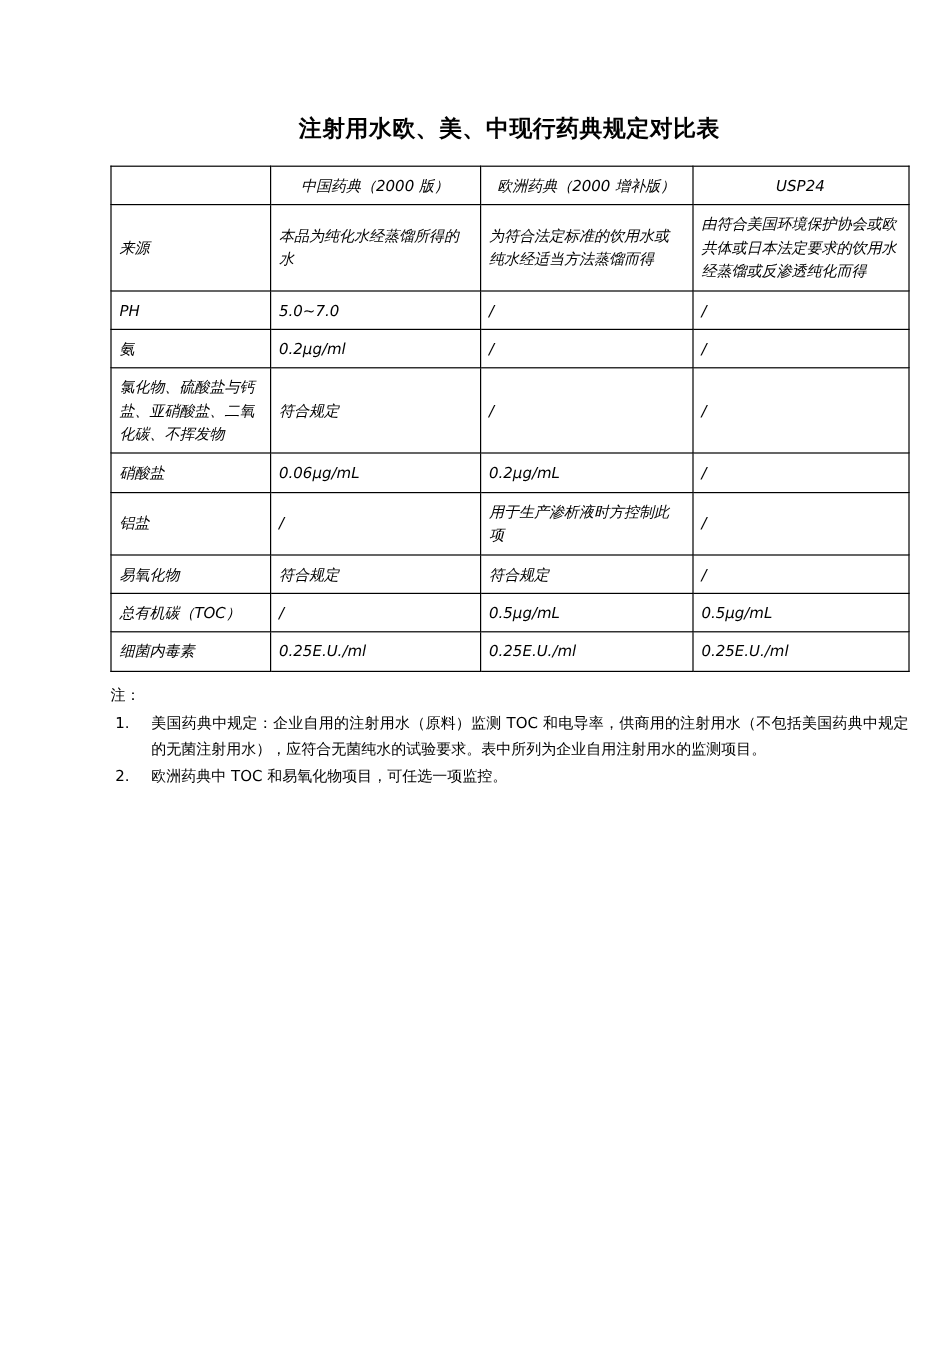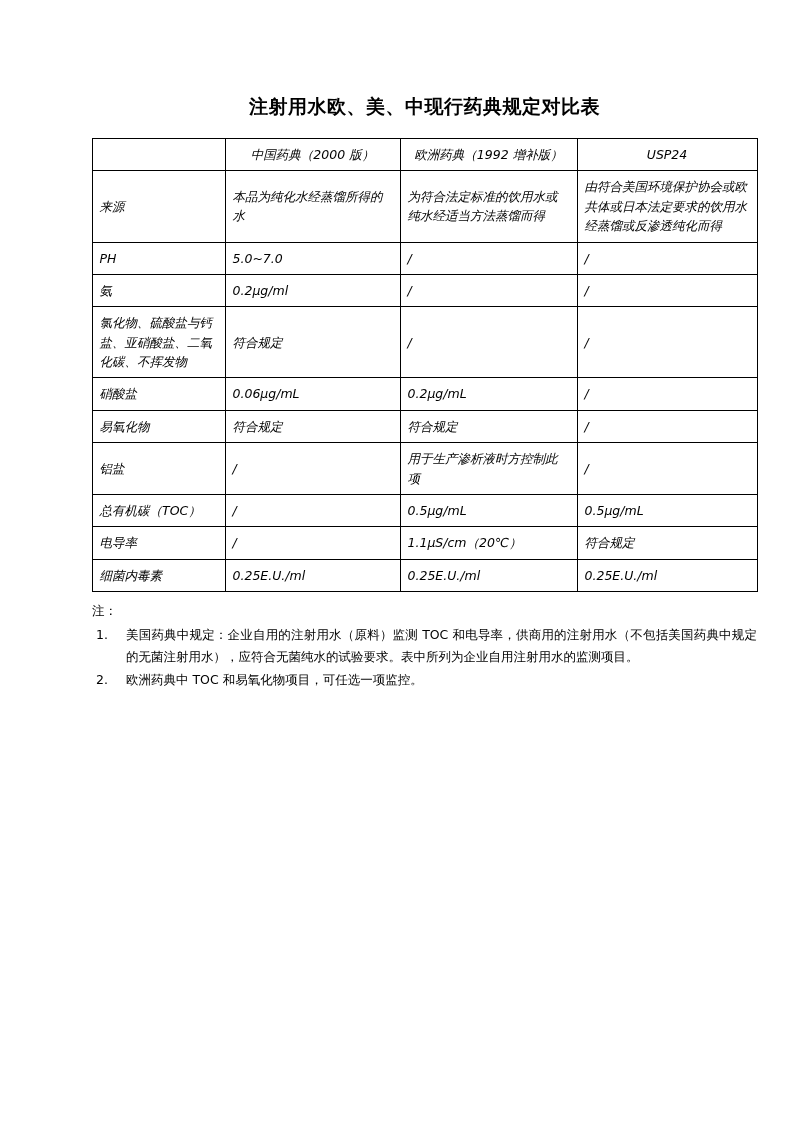--- a/index.html
+++ b/index.html
@@ -96,21 +96,21 @@
     <colgroup>
       <col class="c1">
         <col class="c2">
         <col class="c3">
         <col class="c4">
     </colgroup>
     <thead>
       <tr>
         <th></th>
         <th>中国药典（2000 版）</th>
-        <th>欧洲药典（1992 增补版）</th>
+        <th>欧洲药典（2000 增补版）</th>
         <th>USP24</th>
       </tr>
     </thead>
     <tbody>
       <tr>
         <td>来源</td>
         <td>本品为纯化水经蒸馏所得的水</td>
         <td>为符合法定标准的饮用水或纯水经适当方法蒸馏而得</td>
         <td>由符合美国环境保护协会或欧共体或日本法定要求的饮用水经蒸馏或反渗透纯化而得</td>
       </tr>
@@ -132,42 +132,36 @@
         <td class="center">/</td>
         <td class="center">/</td>
       </tr>
       <tr>
         <td>硝酸盐</td>
         <td>0.06μg/mL</td>
         <td>0.2μg/mL</td>
         <td class="center">/</td>
       </tr>
       <tr>
+        <td>铝盐</td>
+        <td class="center">/</td>
+        <td>用于生产渗析液时方控制此项</td>
+        <td class="center">/</td>
+      </tr>
+      <tr>
         <td>易氧化物</td>
         <td>符合规定</td>
         <td>符合规定</td>
-        <td class="center">/</td>
-      </tr>
-      <tr>
-        <td>铝盐</td>
-        <td class="center">/</td>
-        <td>用于生产渗析液时方控制此项</td>
         <td class="center">/</td>
       </tr>
       <tr>
         <td>总有机碳（TOC）</td>
         <td class="center">/</td>
         <td>0.5μg/mL</td>
         <td>0.5μg/mL</td>
-      </tr>
-      <tr>
-        <td>电导率</td>
-        <td class="center">/</td>
-        <td>1.1μS/cm（20℃）</td>
-        <td>符合规定</td>
       </tr>
       <tr>
         <td>细菌内毒素</td>
         <td>0.25E.U./ml</td>
         <td>0.25E.U./ml</td>
         <td>0.25E.U./ml</td>
       </tr>
     </tbody>
   </table>
 

